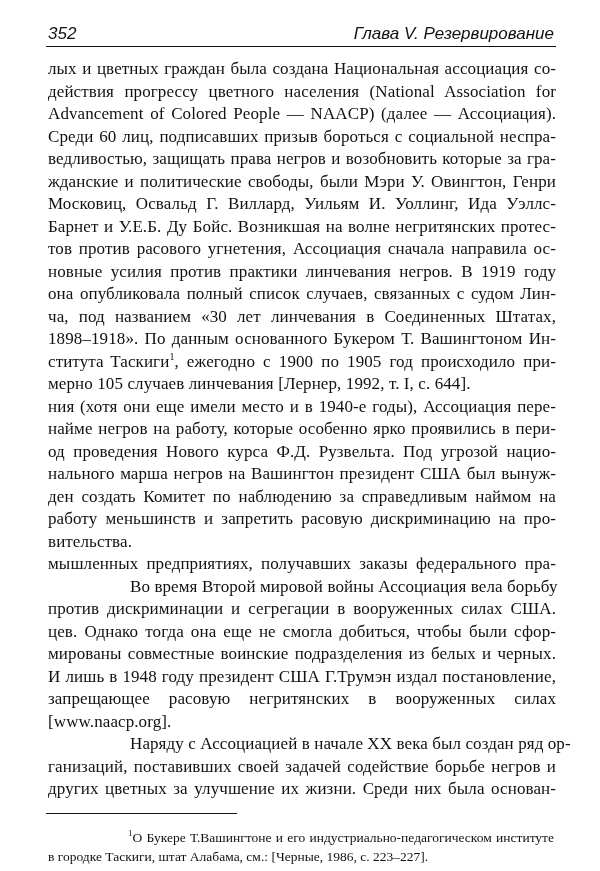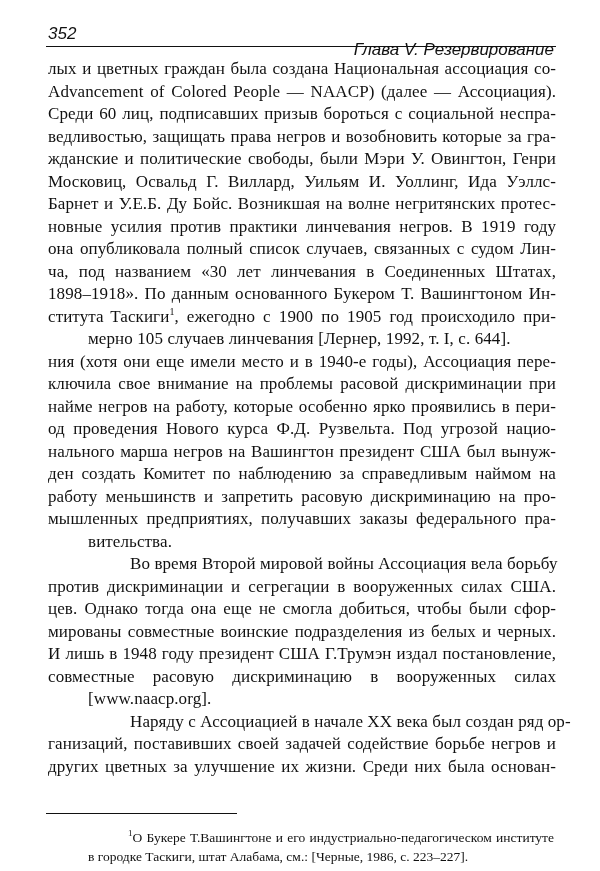--- a/index.html
+++ b/index.html
@@ -9,27 +9,27 @@
     font-family: "Liberation Serif", serif;
   }
   .page { position: absolute; left: 0; top: 8px; width: 600px; height: 871px; }
   .running-head {
     position: absolute; left: 46px; top: 14px; width: 510px; height: 24px;
     border-bottom: 1.5px solid #111;
     font-family: "Liberation Sans", sans-serif; font-style: italic;
     font-size: 17px; line-height: 22px;
   }
   .running-head .num { position: absolute; left: 2px; top: 1px; }
-  .running-head .chap { position: absolute; right: 2px; top: 1px; margin-top: 16px; }
+  .running-head .chap { position: absolute; right: 2px; top: 1px; }
   .body-text {
     position: absolute; left: 48px; top: 50px; width: 508px;
     font-size: 17px; line-height: 22.5px; letter-spacing: 0.1px;
   }
   .line { display: block; white-space: nowrap; text-align: justify; text-align-last: justify; height: 22.5px; }
-  .line.last { text-align-last: left; margin-left: 40px; }
+  .line.last { text-align-last: left; }
   .line.indent { padding-left: 82px; }
   sup { font-size: 10px; line-height: 0; vertical-align: 7px; }
   .fn-rule { position: absolute; left: 46px; top: 805px; width: 191px; border-top: 1.5px solid #111; }
   .footnote {
     position: absolute; left: 48px; top: 820px; width: 506px;
     font-size: 13.5px; line-height: 19px;
   }
   .footnote .line { height: 19px; }
   .footnote .indent { padding-left: 80px; }
   .footnote sup { font-size: 9px; vertical-align: 6px; }
@@ -40,49 +40,50 @@
 <div class="page">
 
   <div class="running-head">
     <span class="num">352</span>
     <span class="chap">Глава V. Резервирование</span>
   </div>
 
   <div class="body-text">
 
     <span class="line">лых и цветных граждан была создана Национальная ассоциация со-</span>
+    <span class="line">действия прогрессу цветного населения (National Association for</span>
     <span class="line">Advancement of Colored People — NAACP) (далее — Ассоциация).</span>
     <span class="line">Среди 60 лиц, подписавших призыв бороться с социальной неспра-</span>
     <span class="line">ведливостью, защищать права негров и возобновить которые за гра-</span>
     <span class="line">жданские и политические свободы, были Мэри У. Овингтон, Генри</span>
     <span class="line">Московиц, Освальд Г. Виллард, Уильям И. Уоллинг, Ида Уэллс-</span>
     <span class="line">Барнет и У.Е.Б. Ду Бойс. Возникшая на волне негритянских протес-</span>
+    <span class="line">тов против расового угнетения, Ассоциация сначала направила ос-</span>
     <span class="line">новные усилия против практики линчевания негров. В 1919 году</span>
     <span class="line">она опубликовала полный список случаев, связанных с судом Лин-</span>
     <span class="line">ча, под названием «30 лет линчевания в Соединенных Штатах,</span>
     <span class="line">1898–1918». По данным основанного Букером Т. Вашингтоном Ин-</span>
     <span class="line" style="text-align:right;"><span>ститута Таскиги</span><sup>1</sup><span style="word-spacing:1.5px;">, ежегодно с 1900 по 1905 год происходило при-</span></span>
     <span class="line last">мерно 105 случаев линчевания [Лернер, 1992, т. I, с. 644].</span>
 
     <span class="line">ния (хотя они еще имели место и в 1940-е годы), Ассоциация пере-</span>
-    <span class="line">ключила свое внимание на проблемы расовой дискриминации при</span>
     <span class="line">найме негров на работу, которые особенно ярко проявились в пери-</span>
     <span class="line">од проведения Нового курса Ф.Д. Рузвельта. Под угрозой нацио-</span>
     <span class="line">нального марша негров на Вашингтон президент США был вынуж-</span>
     <span class="line">ден создать Комитет по наблюдению за справедливым наймом на</span>
     <span class="line">работу меньшинств и запретить расовую дискриминацию на про-</span>
+    <span class="line last">вительства.</span>
     <span class="line">мышленных предприятиях, получавших заказы федерального пра-</span>
-    <span class="line last">вительства.</span>
 
     <span class="line indent">Во время Второй мировой войны Ассоциация вела борьбу</span>
     <span class="line">против дискриминации и сегрегации в вооруженных силах США.</span>
     <span class="line">цев. Однако тогда она еще не смогла добиться, чтобы были сфор-</span>
     <span class="line">мированы совместные воинские подразделения из белых и черных.</span>
     <span class="line">И лишь в 1948 году президент США Г.Трумэн издал постановление,</span>
-    <span class="line">совместные расовую дискриминацию в вооруженных силах</span>
+    <span class="line">запрещающее расовую негритянских в вооруженных силах</span>
     <span class="line last">[www.naacp.org].</span>
 
     <span class="line indent">Наряду с Ассоциацией в начале XX века был создан ряд ор-</span>
     <span class="line">ганизаций, поставивших своей задачей содействие борьбе негров и</span>
     <span class="line">других цветных за улучшение их жизни. Среди них была основан-</span>
   </div>
 
   <div class="fn-rule"></div>
 
   <div class="footnote">

